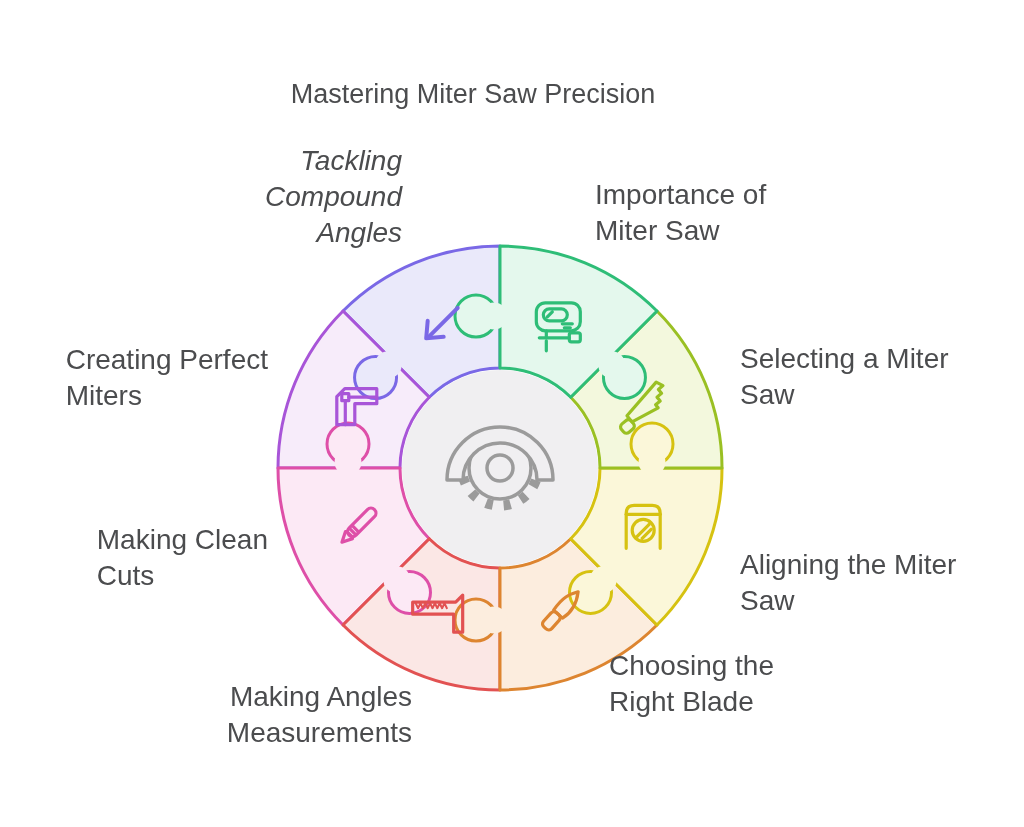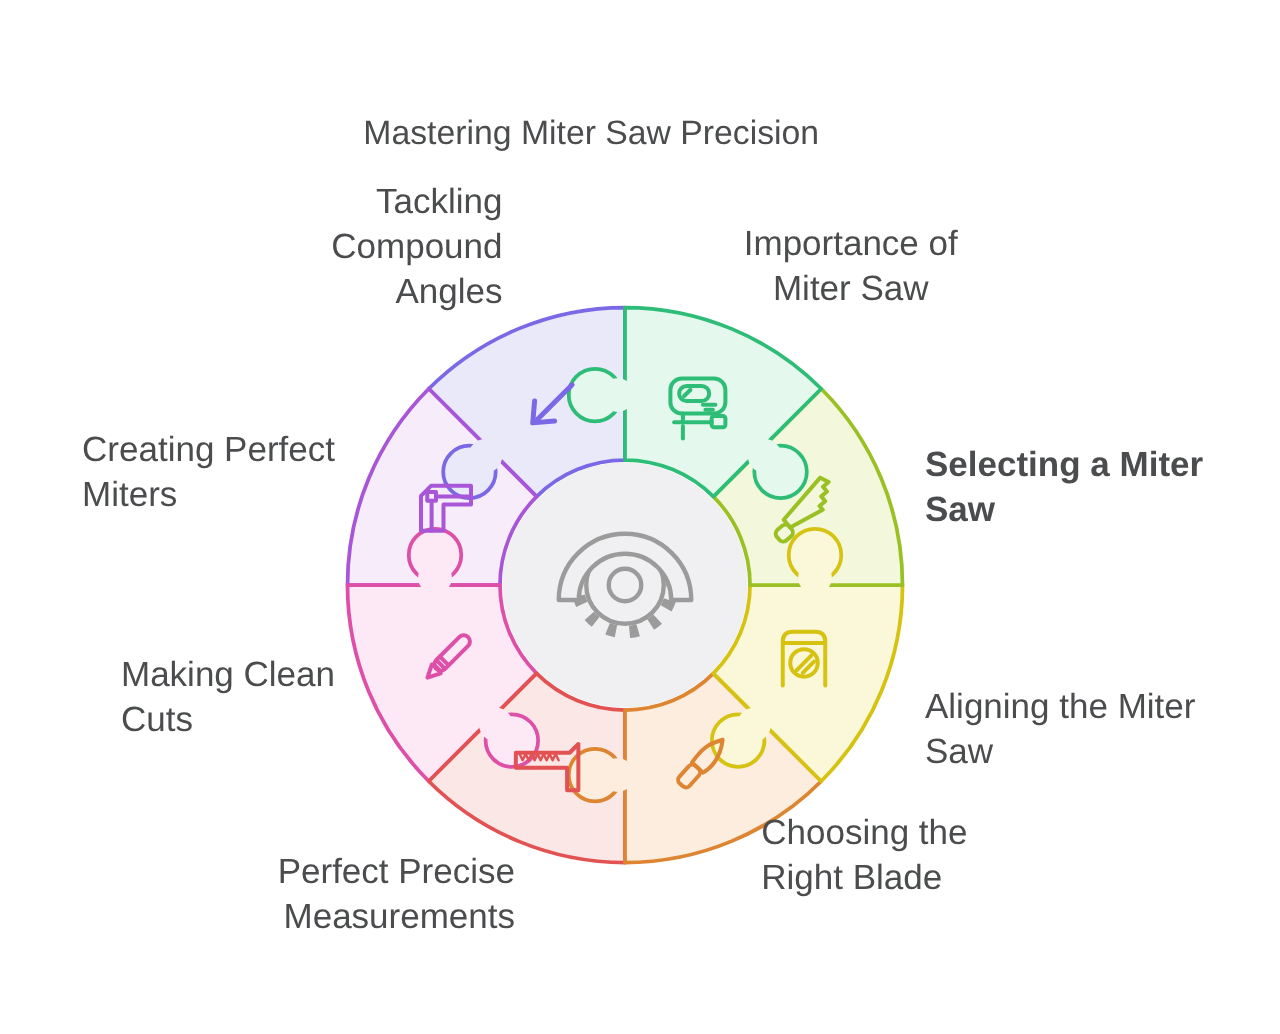--- a/index.html
+++ b/index.html
@@ -5,24 +5,24 @@
   html,body{margin:0;padding:0;}
   body{
     width:1024px;height:827px;position:relative;background:#ffffff;
     font-family:"Liberation Sans", sans-serif;overflow:hidden;
   }
   #wheel-wrap{position:absolute;left:0;top:0;width:1024px;height:827px;}
   .lbl{
     position:absolute;font-size:28px;line-height:36px;color:#4b4c4e;
     white-space:pre-line;
   }
-  #lbl-title{top:88px;left:0;width:946px;text-align:center;font-size:27px;}
-  #lbl-compound{top:143px;right:622px;text-align:right;}
-  #lbl-importance{top:177px;left:595px;text-align:center;}
-  #lbl-selecting{top:354px;left:740px;font-weight:bold;}
+  #lbl-title{top:76px;left:0;width:946px;text-align:center;font-size:27px;}
+  #lbl-compound{top:143px;right:622px;text-align:right;font-style:italic;}
+  #lbl-importance{top:177px;left:595px;}
+  #lbl-selecting{top:341px;left:740px;}
   #lbl-miters{top:342px;right:756px;}
   #lbl-aligning{top:519px;left:740px;margin-top:28px;}
   #lbl-cleancuts{top:522px;right:756px;text-align:left;}
   #lbl-choosing{top:648px;left:593px;margin-left:16px;}
   #lbl-measure{top:679px;right:612px;text-align:right;}
 </style>
 </head>
 <body style="color: rgb(75, 76, 78); background: rgb(255, 255, 255);">
 
 <div id="wheel-wrap"><svg width="1024" height="827" viewBox="0 0 1024 827">
@@ -121,14 +121,14 @@
 <div class="lbl" id="lbl-selecting">Selecting a Miter
 Saw</div>
 <div class="lbl" id="lbl-miters">Creating Perfect
 Miters</div>
 <div class="lbl" id="lbl-aligning">Aligning the Miter
 Saw</div>
 <div class="lbl" id="lbl-cleancuts">Making Clean
 Cuts</div>
 <div class="lbl" id="lbl-choosing">Choosing the
 Right Blade</div>
-<div class="lbl" id="lbl-measure">Perfect Precise
+<div class="lbl" id="lbl-measure">Making Angles
 Measurements</div>
 
 </body></html>

